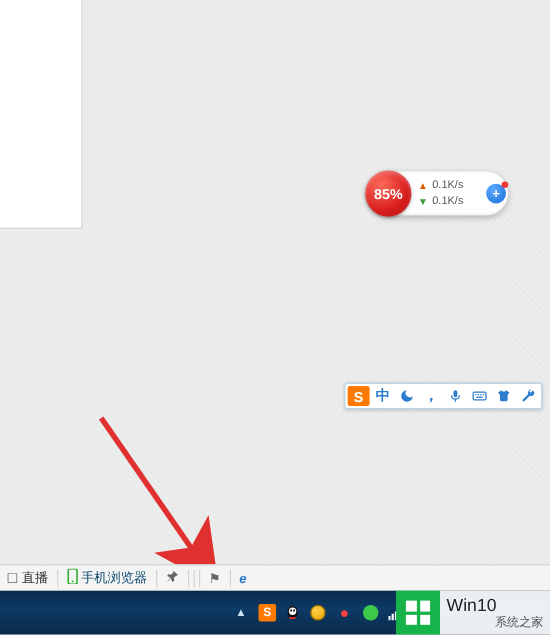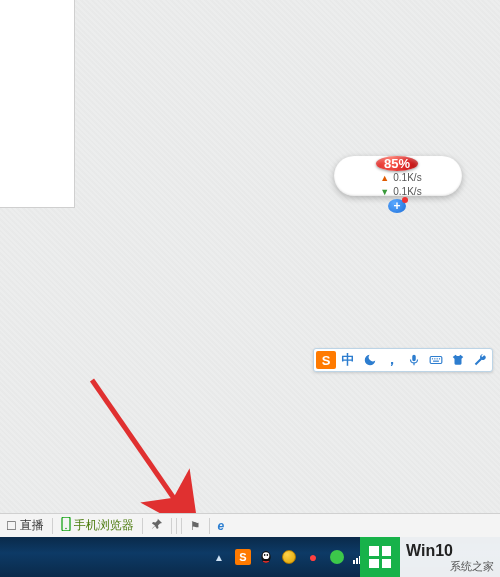--- a/index.html
+++ b/index.html
@@ -27,21 +27,20 @@
   
   .net-widget {
     position: absolute;
     left: 334px; top: 156px;
     width: 128px; height: 40px;
     background: #ffffff;
     border-radius: 20px;
     box-shadow: 0 2px 6px rgba(0,0,0,0.25), inset 0 -1px 2px rgba(0,0,0,0.1);
     display: flex;
     align-items: center;
-    flex-direction: column;
   }
   .net-ball {
     width: 42px; height: 42px;
     border-radius: 50%;
     background: radial-gradient(circle at 35% 30%, #ff6a5a, #d81e1e 60%, #b01010);
     box-shadow: 0 1px 3px rgba(0,0,0,0.4), inset 0 2px 4px rgba(255,255,255,0.3);
     color: #fff;
     font-size: 13px;
     font-weight: bold;
     display: flex;
@@ -124,21 +123,21 @@
     align-items: center;
     font-size: 12px;
     color: #333;
   }
   .status-bar .sep { width: 1px; height: 16px; background: #d0d0d0; margin: 0 2px; }
   .status-bar .sb-item {
     display: flex; align-items: center; gap: 3px;
     padding: 0 6px; height: 100%;
     white-space: nowrap;
   }
-  .status-bar .sb-item.green { color: #4d7c0f; }
+  .status-bar .sb-item.green { color: #0c4a6e; }
   .status-bar .sb-icon { font-size: 12px; color: #666; }
   .status-bar .sb-icon.green { color: #1aa51a; }
   .status-bar .spacer { flex: 1; }
 
   
   .taskbar {
     position: absolute;
     left: 0; bottom: 0;
     width: 500px; height: 40px;
     background: linear-gradient(#0a2a4a, #0d3a66 40%, #0a2a4a);
@@ -189,21 +188,21 @@
     width: 40px; height: 40px;
     background: #17b24a;
     display: grid;
     grid-template-columns: 1fr 1fr;
     grid-template-rows: 1fr 1fr;
     gap: 3px;
     padding: 9px;
   }
   .wm-logo div { background: #fff; }
   .wm-text { display: flex; flex-direction: column; line-height: 1.1; }
-  .wm-text .t1 { font-size: 16px; font-weight: bold; color: #222; }
+  .wm-text .t1 { font-size: 16px; font-weight: normal; color: #222; }
   .wm-text .t2 { font-size: 11px; color: #555; margin-left: 44px; }
 
   
 </style>
 </head>
 <body>
 
 <div class="desktop">
 
   <div class="window-corner"></div>

